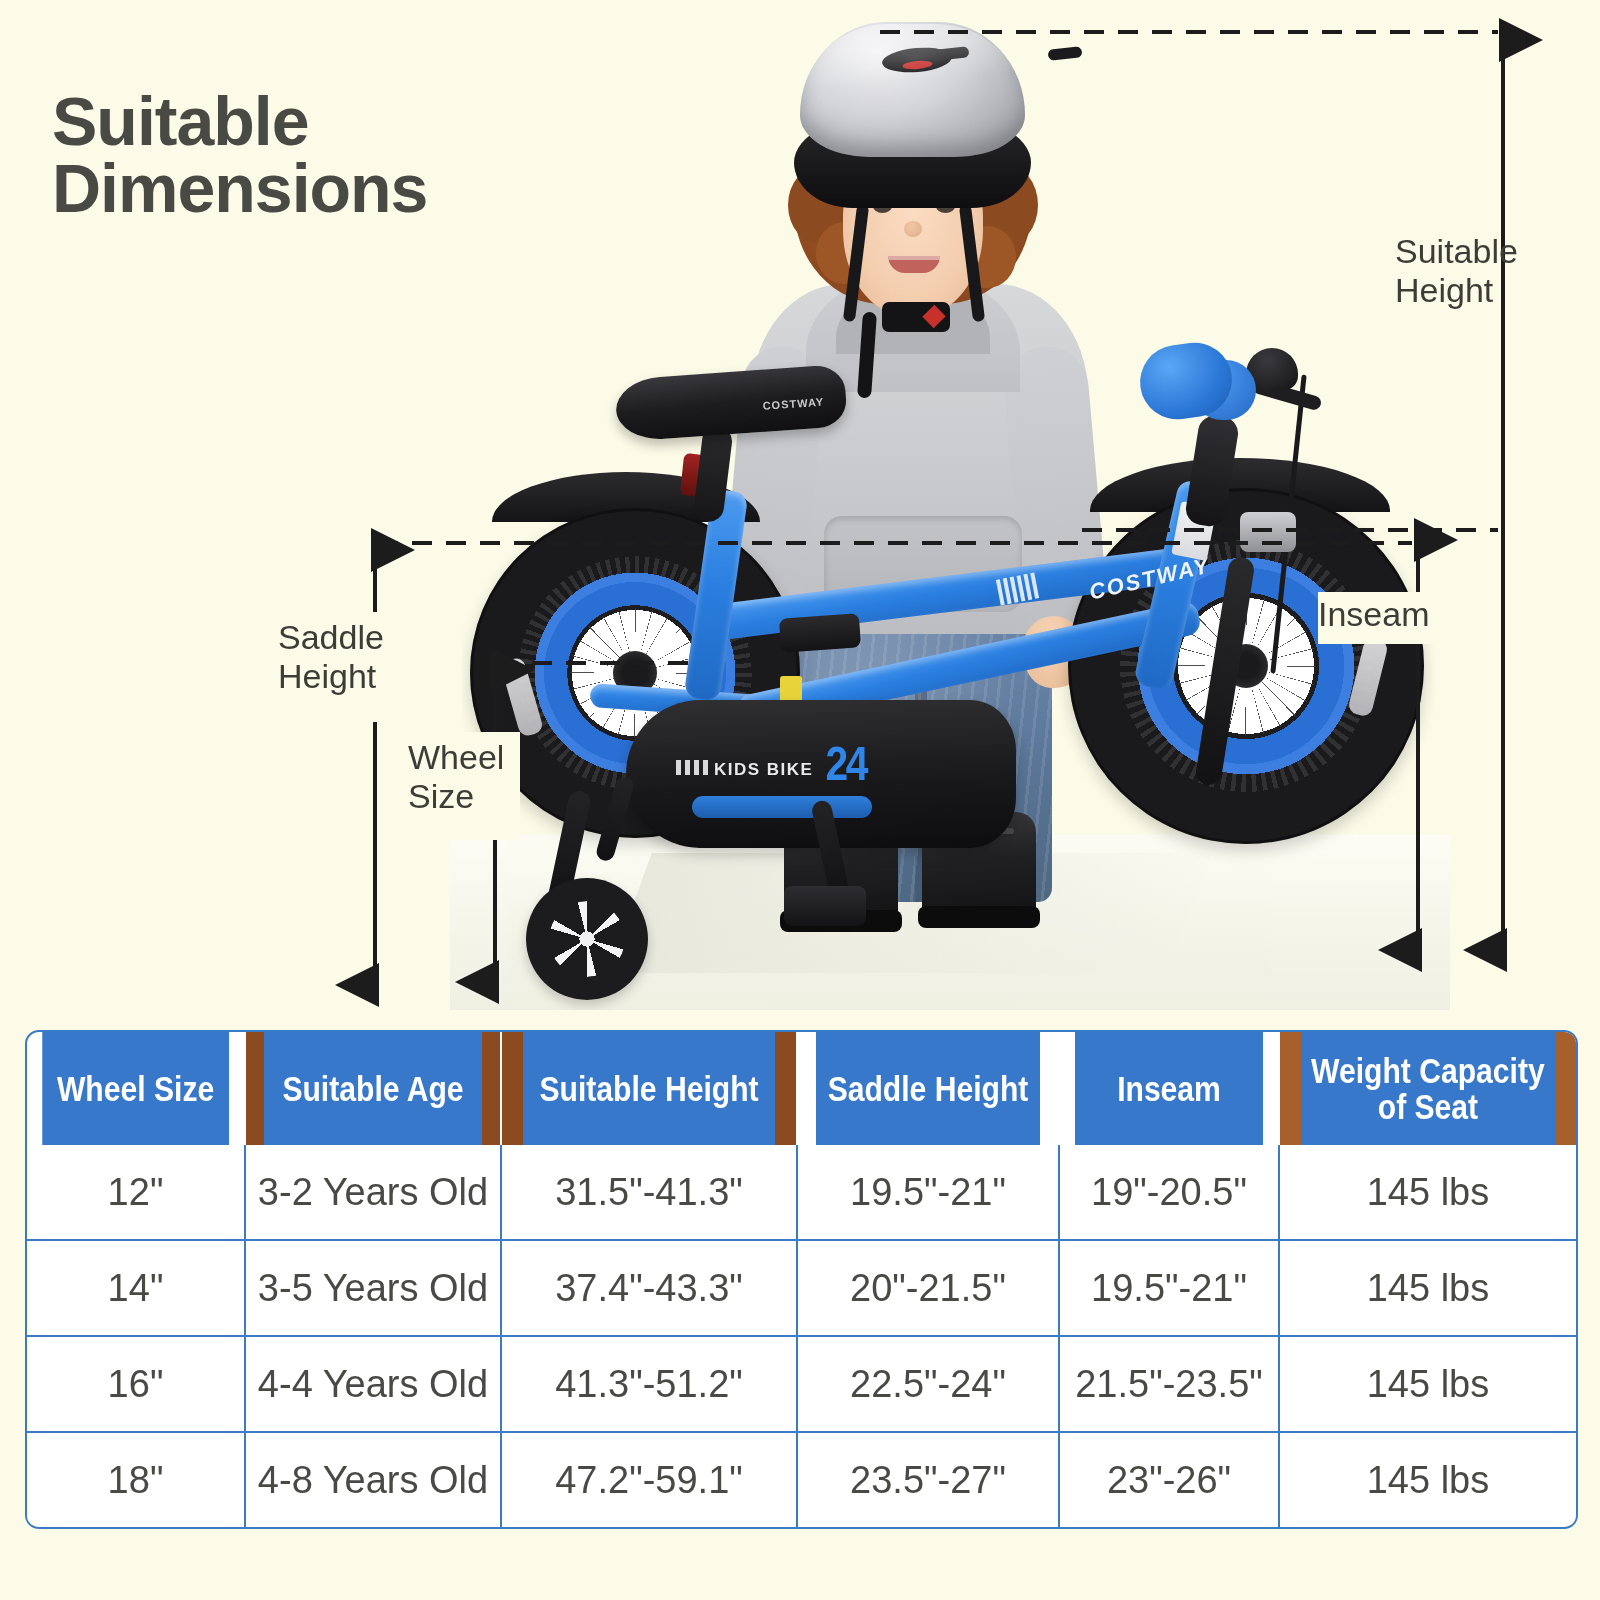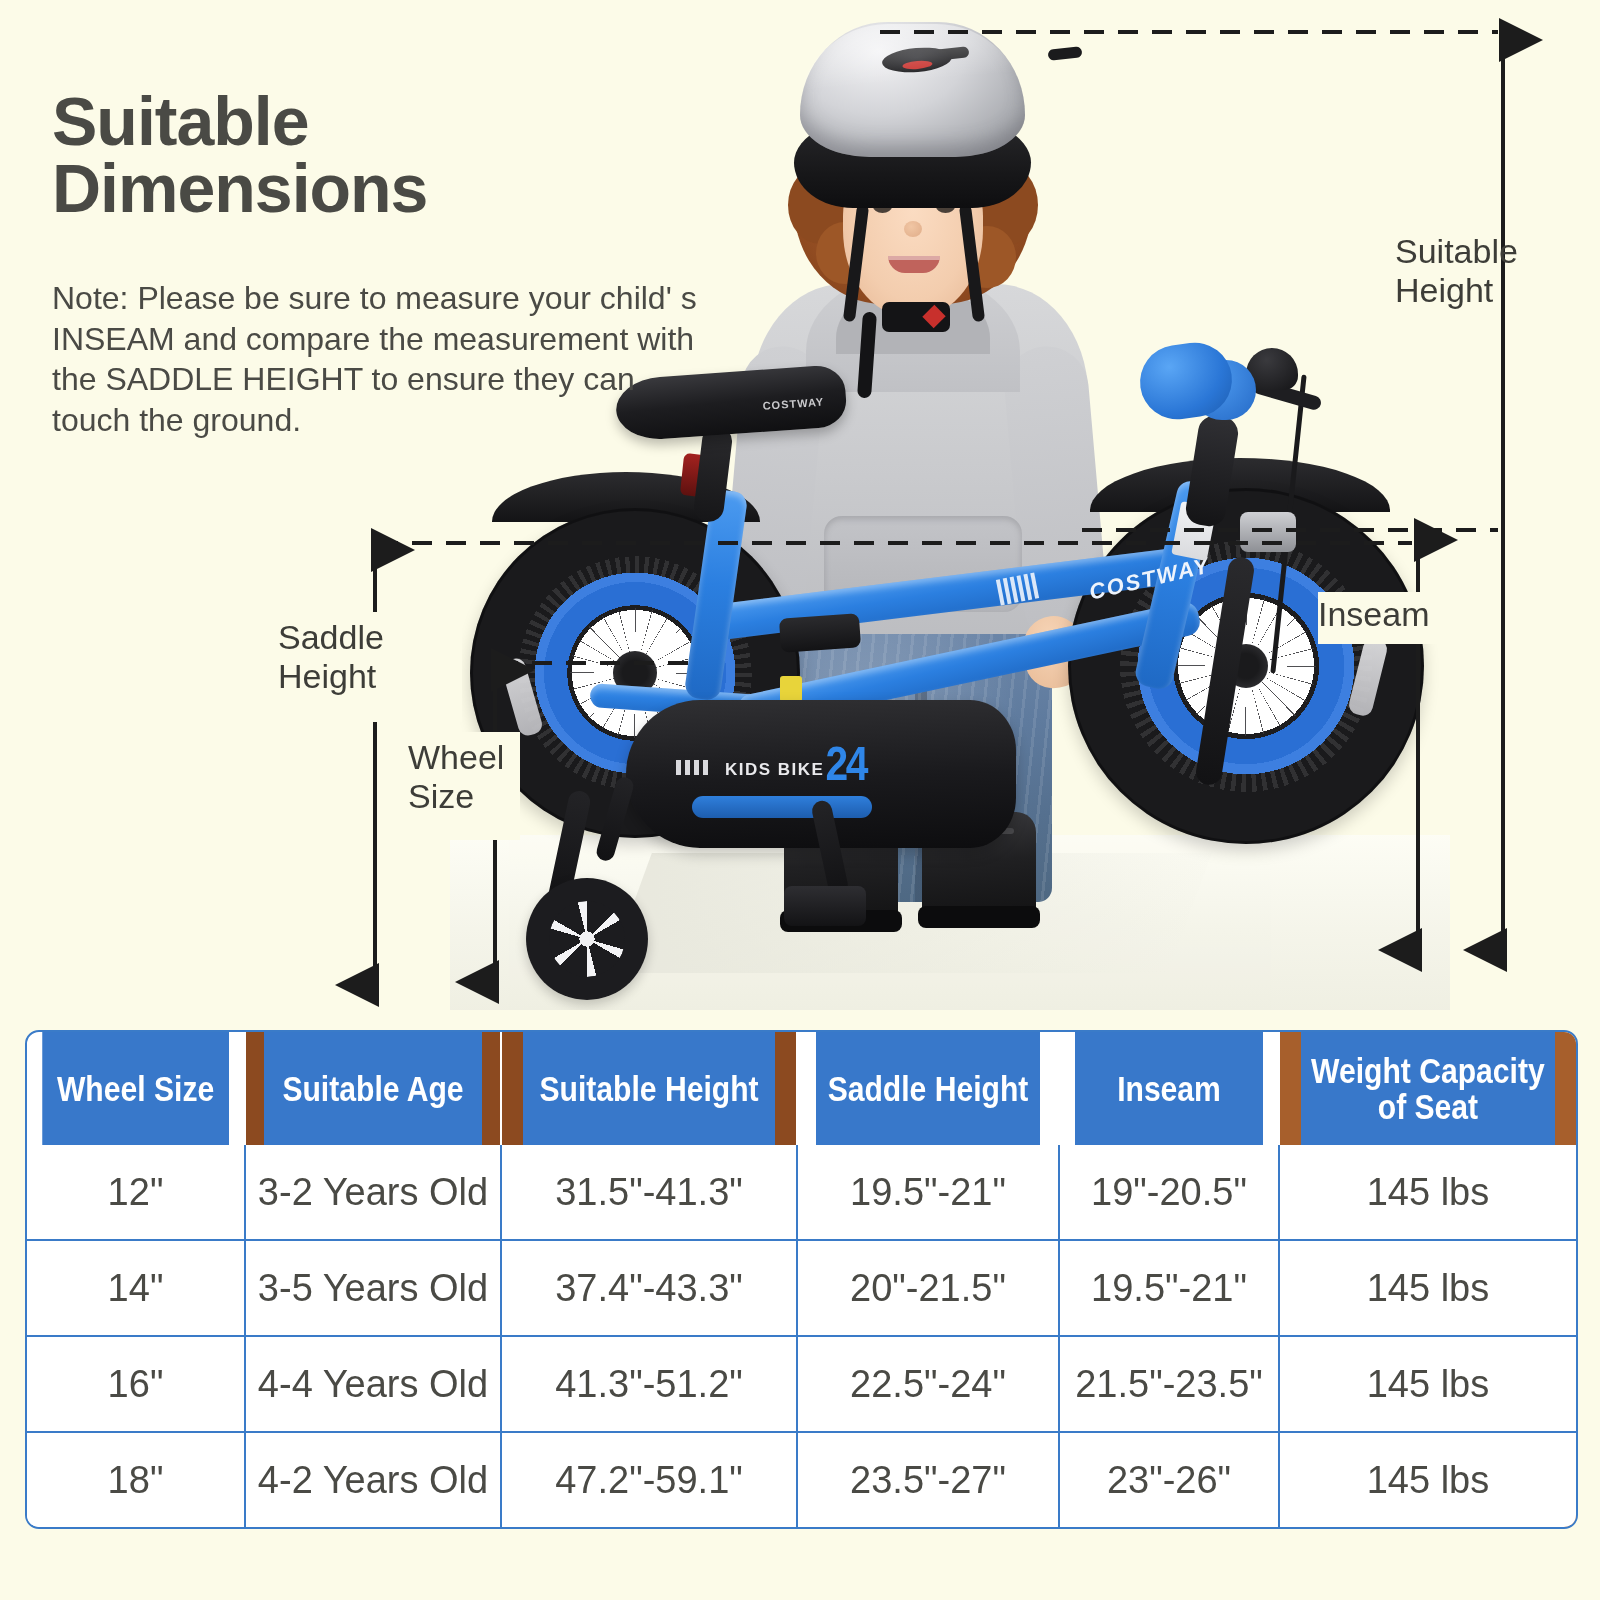--- a/index.html
+++ b/index.html
@@ -245,21 +245,21 @@
            background:linear-gradient(180deg,#cfd0d4,#8e9095);border-radius:8px;}
 
   .chainguard{
     position:absolute;left:186px;top:370px;width:390px;height:148px;
     background:linear-gradient(178deg,#303033 0%,#1a1a1d 52%,#0d0d0f 100%);
     border-radius:74px 46px 46px 74px/74px 50px 50px 74px;
     box-shadow:0 6px 14px rgba(0,0,0,.22);
   }
   .cg-bars{position:absolute;left:50px;top:60px;display:flex;gap:4px;}
   .cg-bars i{display:block;width:5px;height:15px;background:#d9d9dd;}
-  .cg-kids{position:absolute;left:99px;top:60px;font-size:17px;font-weight:bold;
+  .cg-kids{position:absolute;left:88px;top:60px;font-size:17px;font-weight:bold;
            letter-spacing:1.5px;color:#e9e9ec;font-family:"Liberation Sans",sans-serif;}
   .cg-num{position:absolute;left:196px;top:36px;font-size:48px;font-weight:bold;
           color:#2f86e8;font-family:"Liberation Sans",sans-serif;letter-spacing:-3px;
           transform:scaleX(.85);}
   .cg-slot{position:absolute;left:66px;top:96px;width:180px;height:22px;border-radius:12px;
            background:linear-gradient(180deg,#2f7fdc,#1d5dae);}
   .crank{position:absolute;left:352px;top:394px;width:104px;height:104px;border-radius:50%;
          background:radial-gradient(circle,#1b1b1e 30%,#2e2e32 70%,#101012 100%);}
   .crank-arm{position:absolute;left:380px;top:470px;width:20px;height:96px;
              background:linear-gradient(180deg,#232326,#121214);border-radius:10px;transform:rotate(-12deg);}
@@ -467,21 +467,20 @@
     <line x1="1418" y1="540" x2="1418" y2="950" stroke="#1c1c1c" stroke-width="4" marker-start="url(#ahU)" marker-end="url(#ahD)"></line>
     <line x1="375" y1="550" x2="375" y2="985" stroke="#1c1c1c" stroke-width="4" marker-start="url(#ahU)" marker-end="url(#ahD)"></line>
     <line x1="495" y1="670" x2="495" y2="982" stroke="#1c1c1c" stroke-width="4" marker-start="url(#ahU)" marker-end="url(#ahD)"></line>
 
     <rect x="1318" y="592" width="172" height="52" fill="#fcfbe8"></rect>
     <rect x="276" y="612" width="186" height="110" fill="#fcfbe8"></rect>
     <rect x="404" y="732" width="116" height="108" fill="#fcfbe8"></rect>
   </svg>
 
   <div id="title">Suitable Dimensions</div>
-  <div id="note">Note: Please be sure to measure your child' s INSEAM and compare the measurement with the SADDLE HEIGHT to ensure they can touch the ground.</div>
 
   <div class="dim-label" id="lbl-suitable-height">Suitable Height</div>
   <div class="dim-label" id="lbl-inseam">Inseam</div>
   <div class="dim-label" id="lbl-saddle-height">Saddle Height</div>
   <div class="dim-label" id="lbl-wheel-size">Wheel Size</div>
 
   <div id="table-wrap">
     <table>
       <colgroup>
         <col class="c0">
@@ -521,21 +520,21 @@
           <tr>
             <td>16"</td>
             <td>4-4 Years Old</td>
             <td>41.3"-51.2"</td>
             <td>22.5"-24"</td>
             <td>21.5"-23.5"</td>
             <td>145 lbs</td>
           </tr>
           <tr>
             <td>18"</td>
-            <td>4-2 Years Old</td>
+            <td>4-8 Years Old</td>
             <td>47.2"-59.1"</td>
             <td>23.5"-27"</td>
             <td>23"-26"</td>
             <td>145 lbs</td>
           </tr>
         </tbody>
     </table>
   </div>
 
 </div>

